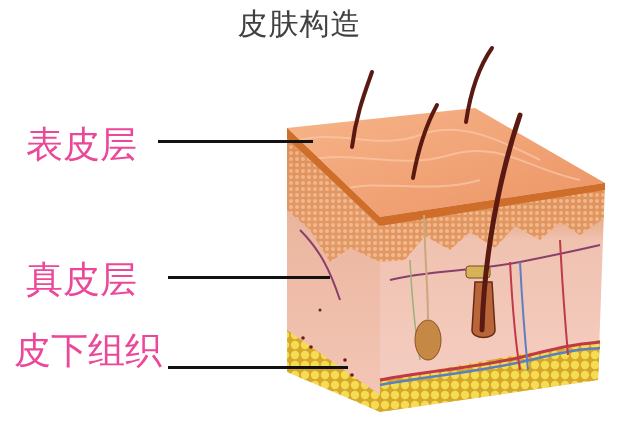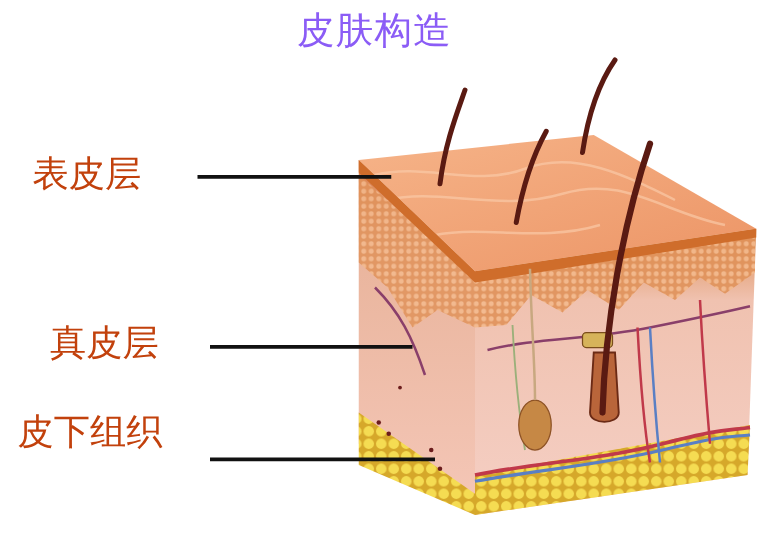--- a/index.html
+++ b/index.html
@@ -1,21 +1,21 @@
 <!DOCTYPE html>
 <html><head>
 <meta charset="utf-8">
 <style>
   html, body { margin: 0; padding: 0; background: #ffffff; }
   body { width: 619px; height: 427px; position: relative; overflow: hidden;
          font-family: "DejaVu Serif", "Liberation Serif", serif; }
   .title { position: absolute; left: 0; width: 619px; top: 4px; text-align: center;
-           font-size: 30px; color: #8b5cf6; letter-spacing: 1px; padding-left: 0; }
+           font-size: 30px; color: #404040; letter-spacing: 1px; padding-left: 0; }
   .title span { position: relative; left: -10px; }
-  .label { position: absolute; font-size: 29px; color: #c2410c; white-space: nowrap; }
+  .label { position: absolute; font-size: 37px; color: #ec4899; white-space: nowrap; }
   .leader { position: absolute; height: 3px; background: #111; }
   svg.skin { position: absolute; left: 0; top: 0; }
 </style>
 </head>
 <body>
 
 <div class="title"><span>皮肤构造</span></div>
 
 <svg class="skin" width="619" height="427" viewBox="0 0 619 427">
   <defs>
@@ -87,17 +87,17 @@
   <circle cx="303" cy="338" r="1.8" fill="#6b1c1c"></circle>
   <circle cx="311" cy="347" r="1.8" fill="#6b1c1c"></circle>
   <circle cx="320" cy="310" r="1.5" fill="#6b1c1c"></circle>
   <circle cx="345" cy="360" r="1.8" fill="#6b1c1c"></circle>
   <circle cx="352" cy="375" r="1.8" fill="#6b1c1c"></circle>
 </svg>
 
 <div class="label" style="left:26px; top:120px;">表皮层</div>
 <div class="leader" style="left:158px; top:140px; width:155px;"></div>
 
-<div class="label" style="left:40px; top:255px;">真皮层</div>
+<div class="label" style="left:26px; top:255px;">真皮层</div>
 <div class="leader" style="left:168px; top:276px; width:162px;"></div>
 
 <div class="label" style="left:14px; top:326px;">皮下组织</div>
 <div class="leader" style="left:168px; top:366px; width:180px;"></div>
 
 </body></html>

